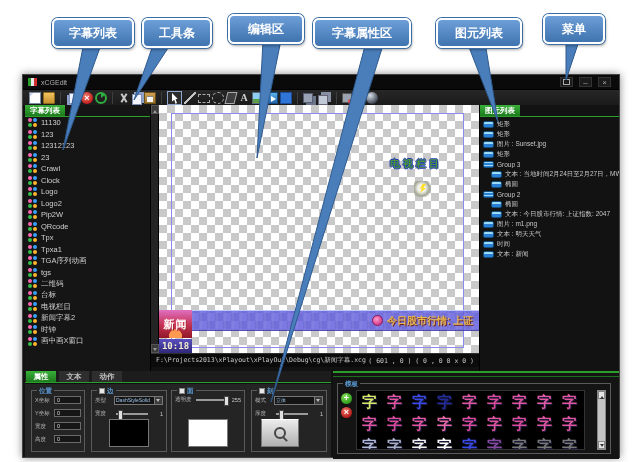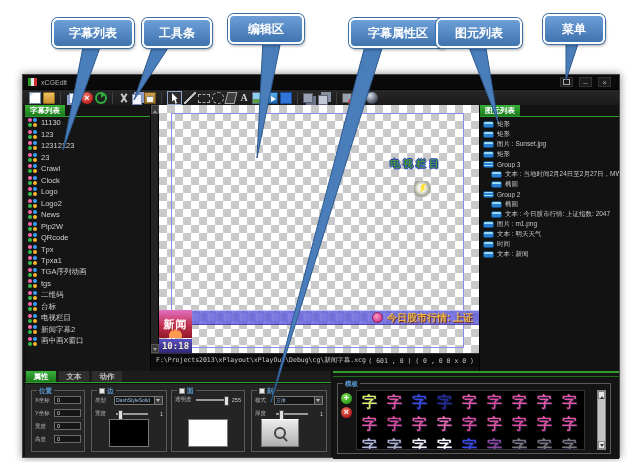--- a/index.html
+++ b/index.html
@@ -90,21 +90,21 @@
   .weather-icon::after{content:"";position:absolute;left:6px;top:3px;width:6px;height:9px;background:#ffe02a;
     clip-path:polygon(40% 0,100% 0,55% 45%,100% 45%,0 100%,30% 50%,0 50%)}
   .news-logo{position:absolute;left:0;top:205px;width:33px;height:28px;
     background:radial-gradient(circle at 50% 92%,#ff9a50 0 20%,transparent 22%),linear-gradient(180deg,#e070c0,#c03050 55%,#901828);
     display:flex;align-items:center;justify-content:center;color:#fff;font-size:11px;font-weight:bold;letter-spacing:1px;
     text-shadow:0 0 3px #ff5070,1px 1px 0 #802020}
   .clockbox{position:absolute;left:0;top:234px;width:33px;height:14px;background:linear-gradient(180deg,#5a50c0,#2f2878);
     color:#f4eecf;font-family:"DejaVu Sans Mono",monospace;font-size:9px;font-weight:bold;text-align:center;line-height:14px}
   .ticker{position:absolute;left:33px;right:0;display:flex;align-items:center;justify-content:flex-end;gap:4px;padding-right:6px;box-sizing:border-box;
     background-image:repeating-linear-gradient(90deg,rgba(255,255,255,.05) 0 2px,transparent 2px 8px)}
-  .ticker1{top:205px;height:15px;background-color:rgba(96,92,220,.82);border-top:1px solid rgba(200,210,255,.9);border-bottom:1px solid rgba(60,50,140,.6)}
+  .ticker1{top:205px;height:21px;background-color:rgba(96,92,220,.82);border-top:1px solid rgba(200,210,255,.9);border-bottom:1px solid rgba(60,50,140,.6)}
   .ticker2{top:227px;height:21px;background-color:rgba(84,80,210,.85);border-top:1px solid rgba(190,200,255,.7)}
   .bullet{width:11px;height:11px;border-radius:50%;flex:none;border:1px solid #8a1a5a;box-sizing:border-box;
     background:radial-gradient(circle at 38% 35%,#ff9ac8,#d03a8a 75%)}
   .t1txt{font-size:10px;font-weight:bold;color:#e8b84a;text-shadow:1px 1px 0 #6a2020;white-space:nowrap}
   .t2txt{font-size:11px;font-weight:bold;color:#ffd84a;text-shadow:1px 1px 0 #243090;white-space:nowrap}
 
   .statusbar{position:absolute;left:128px;top:278px;width:328px;height:14px;background:#0b0b0b;border-top:1px solid #303030;
     display:flex;align-items:center;justify-content:space-between;padding:0 5px;box-sizing:border-box}
   .stxt{font-family:"DejaVu Sans Mono",monospace;font-size:6.5px;color:#c8c8c8;white-space:nowrap}
 
@@ -172,21 +172,21 @@
     <polygon points="154,42 172,42 134,100" fill="#4a7ebb" stroke="#2e5a8f" stroke-width="1"></polygon>
     <polygon points="263,40 281,40 257,158" fill="#4a7ebb" stroke="#2e5a8f" stroke-width="1"></polygon>
     <polygon points="366,42 384,42 271,402" fill="#4a7ebb" stroke="#2e5a8f" stroke-width="1"></polygon>
     <polygon points="467,42 485,42 498,122" fill="#4a7ebb" stroke="#2e5a8f" stroke-width="1"></polygon>
     <polygon points="566,38 580,38 566,80" fill="#4a7ebb" stroke="#2e5a8f" stroke-width="1"></polygon>
   </svg>
 
   <div class="callout" style="left:52px;top:18px;width:78px;height:26px">字幕列表</div>
   <div class="callout" style="left:142px;top:18px;width:66px;height:26px">工具条</div>
   <div class="callout" style="left:228px;top:14px;width:72px;height:26px">编辑区</div>
-  <div class="callout" style="left:349px;top:18px;width:94px;height:26px">字幕属性区</div>
+  <div class="callout" style="left:313px;top:18px;width:94px;height:26px">字幕属性区</div>
   <div class="callout" style="left:436px;top:18px;width:82px;height:26px">图元列表</div>
   <div class="callout" style="left:543px;top:14px;width:58px;height:26px">菜单</div>
 
   <div class="window">
 
     <div class="titlebar">
       <span class="appicon"></span>
       <span class="apptitle">xCGEdit</span>
       <span class="winbtns">
         <span class="winbtn menu-btn"></span>
@@ -265,24 +265,20 @@
           <div class="srow">
             <span class="cloverbox"></span>
             <span class="slabel">Logo</span>
           </div>
 
           <div class="srow">
             <span class="cloverbox"></span>
             <span class="slabel">Logo2</span>
           </div>
 
-          <div class="srow">
-            <span class="cloverbox"></span>
-            <span class="slabel">News</span>
-          </div>
 
           <div class="srow">
             <span class="cloverbox"></span>
             <span class="slabel">Pip2W</span>
           </div>
 
           <div class="srow">
             <span class="cloverbox"></span>
             <span class="slabel">QRcode</span>
           </div>
@@ -321,20 +317,24 @@
             <span class="cloverbox"></span>
             <span class="slabel">电视栏目</span>
           </div>
 
 
           <div class="srow">
             <span class="cloverbox"></span>
             <span class="slabel">新闻字幕2</span>
           </div>
 
+          <div class="srow">
+            <span class="cloverbox"></span>
+            <span class="slabel">时钟</span>
+          </div>
 
           <div class="srow">
             <span class="cloverbox"></span>
             <span class="slabel">画中画X窗口</span>
           </div>
         </div>
     </div>
 
     <div class="vscroll">
       <span class="sarr up"></span>

